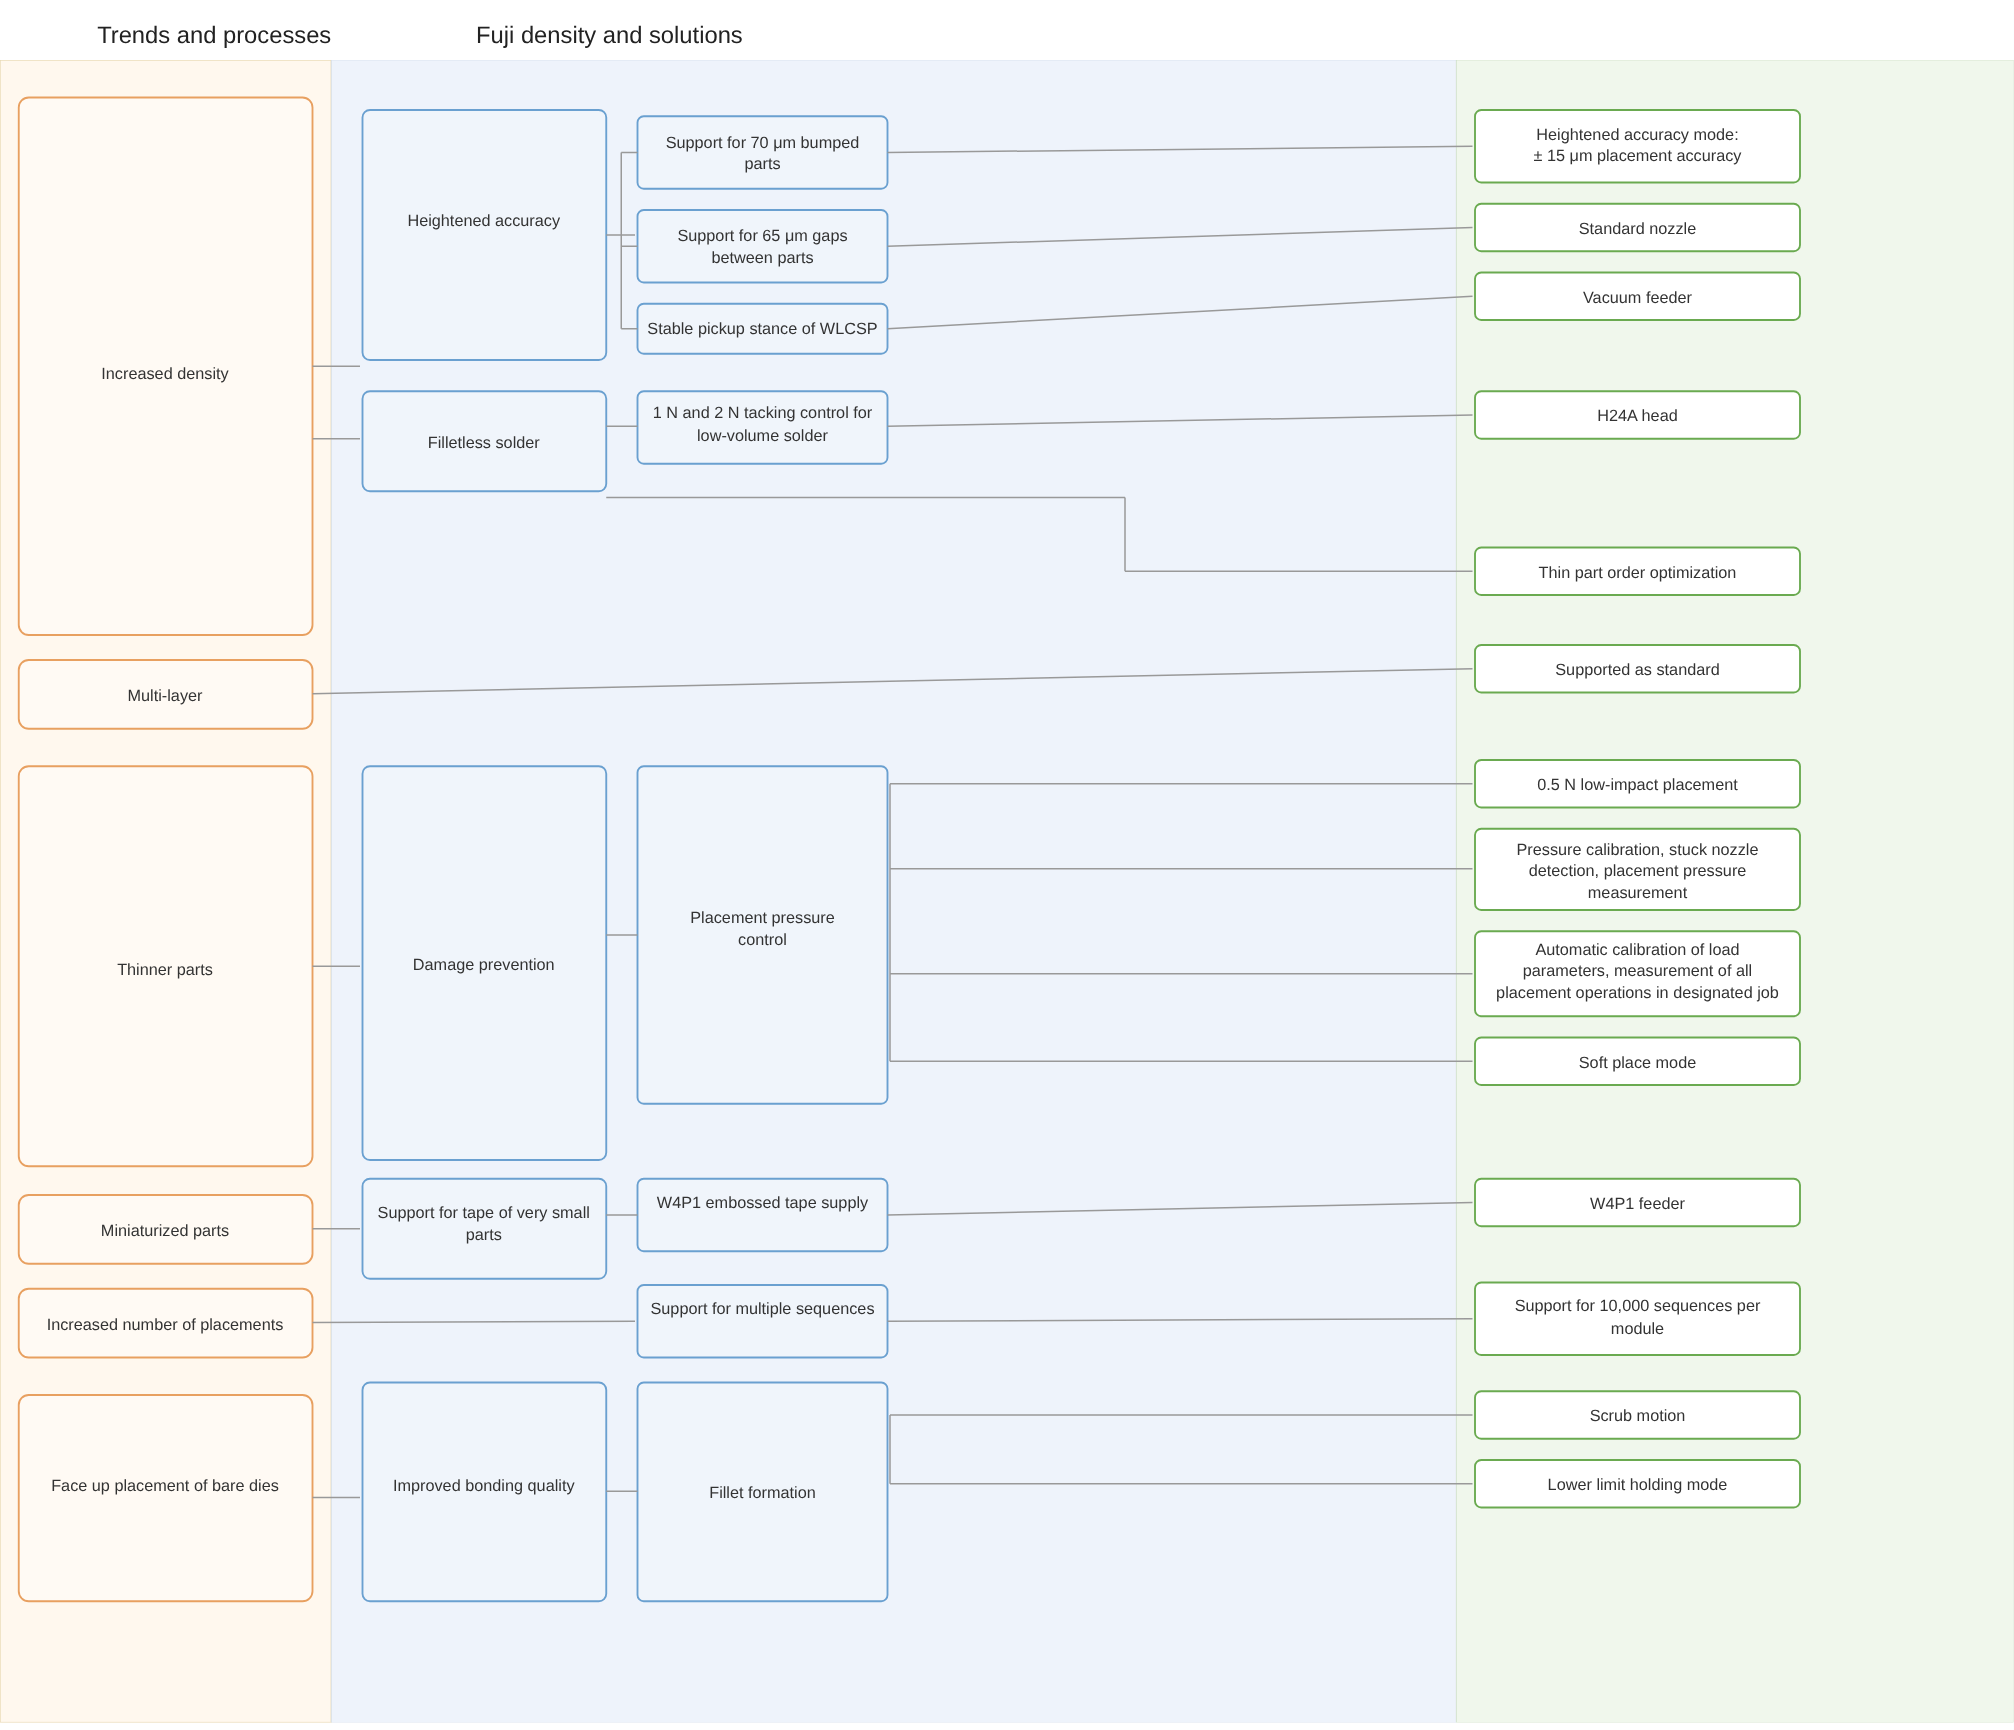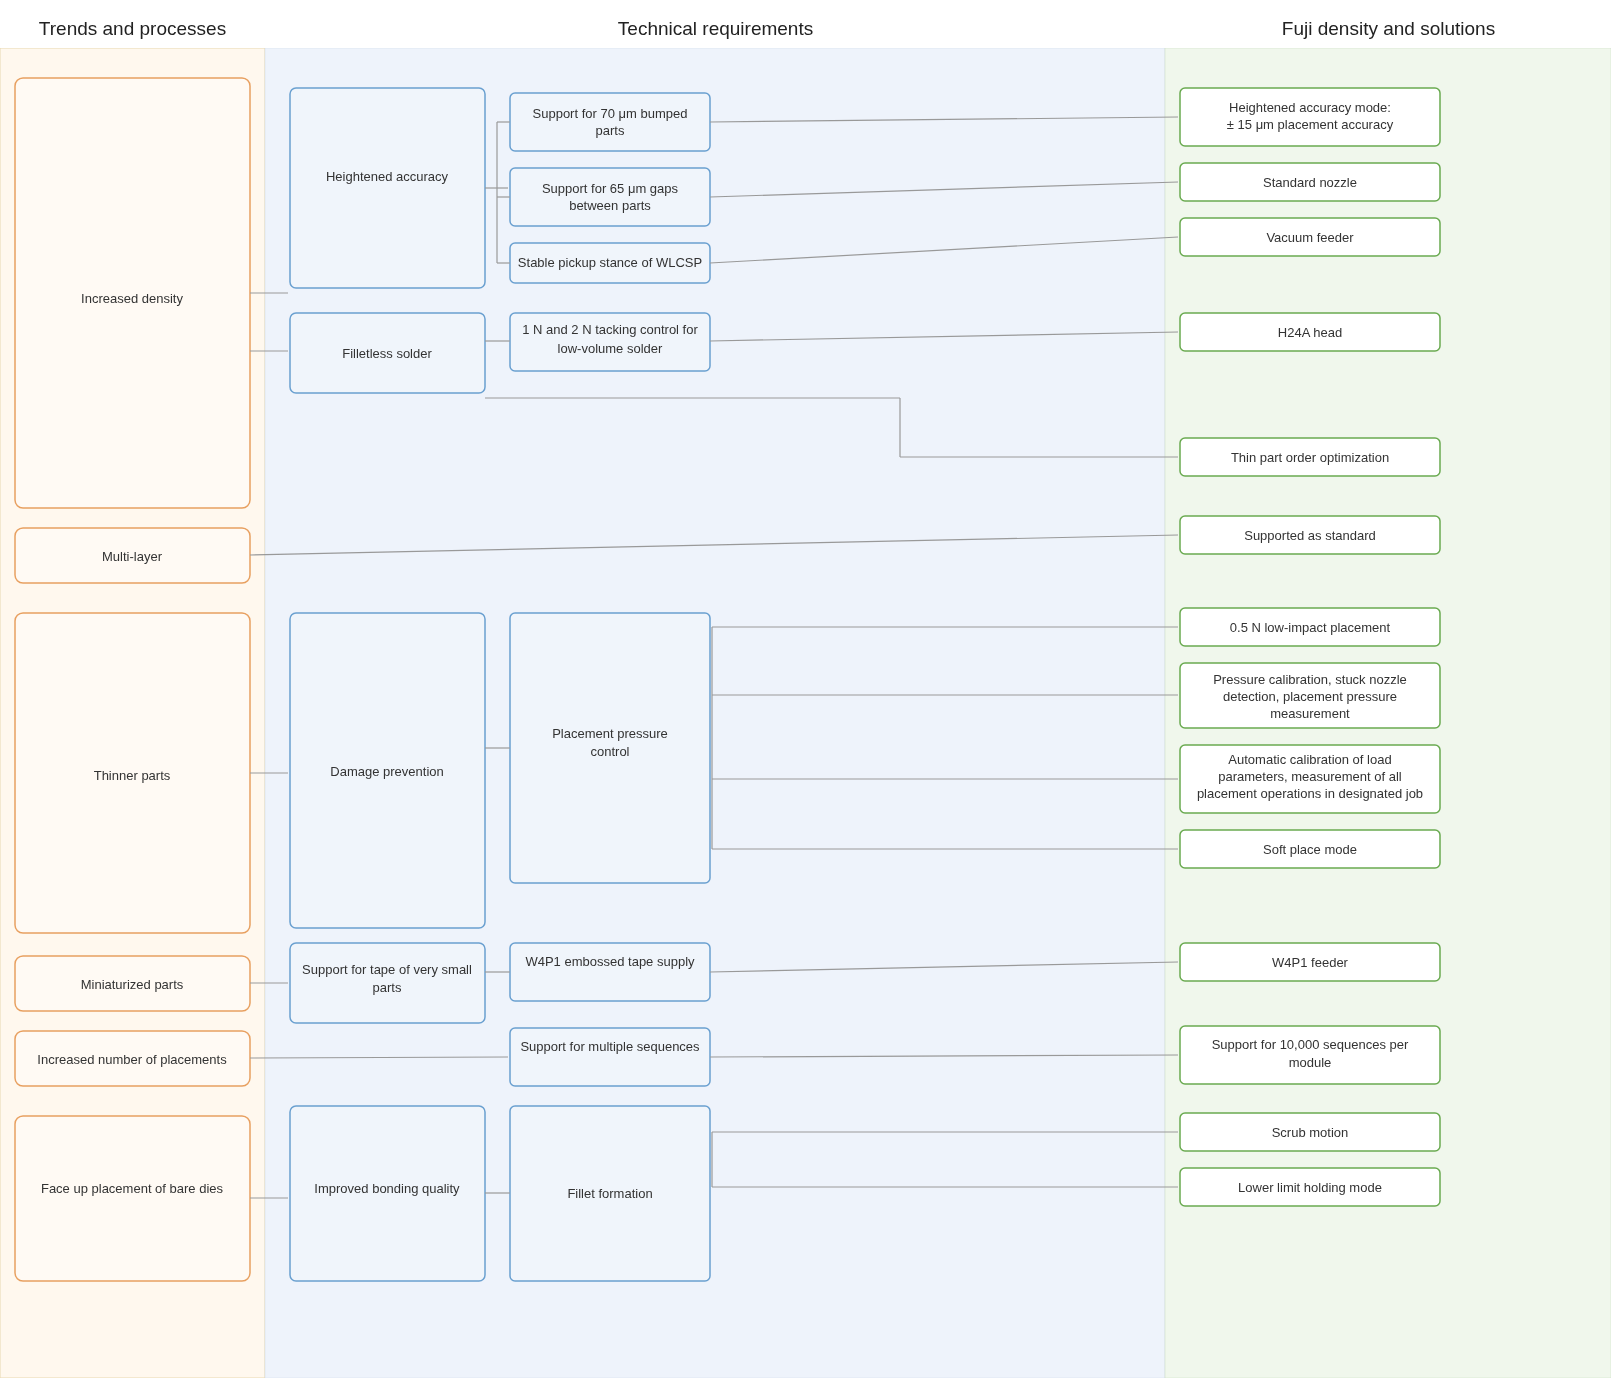--- a/index.html
+++ b/index.html
@@ -22,25 +22,22 @@
       font-family: Arial, sans-serif;
       font-size: 13px;
     }
   </style>
 </head>
 <body>
 
 <div class="page">
 
   <div style="display:flex; width:100%; padding: 18px 0 8px 0; background:#fff;">
-    <div style="width:265px; display:flex; align-items:center; justify-content:center;">
+    <div style="width:265px; display:flex; align-items:center; justify-content:flex-end;">
       <span style="font-size:19px; color:#222;">Trends and processes</span>
-    </div>
-    <div style="flex:1; display:flex; align-items:center; justify-content:center;">
-      <span style="font-size:19px; color:#222;">Technical requirements</span>
     </div>
     <div style="width:445px; display:flex; align-items:center; justify-content:center;">
       <span style="font-size:19px; color:#222;">Fuji density and solutions</span>
     </div>
   </div>
 
   <div style="flex:1; position:relative;">
     <svg width="1611" height="1330">
 
       <rect x="0" y="0" width="265" height="1330" fill="#fff8ee" stroke="#e8d8b0" stroke-width="1"></rect>

